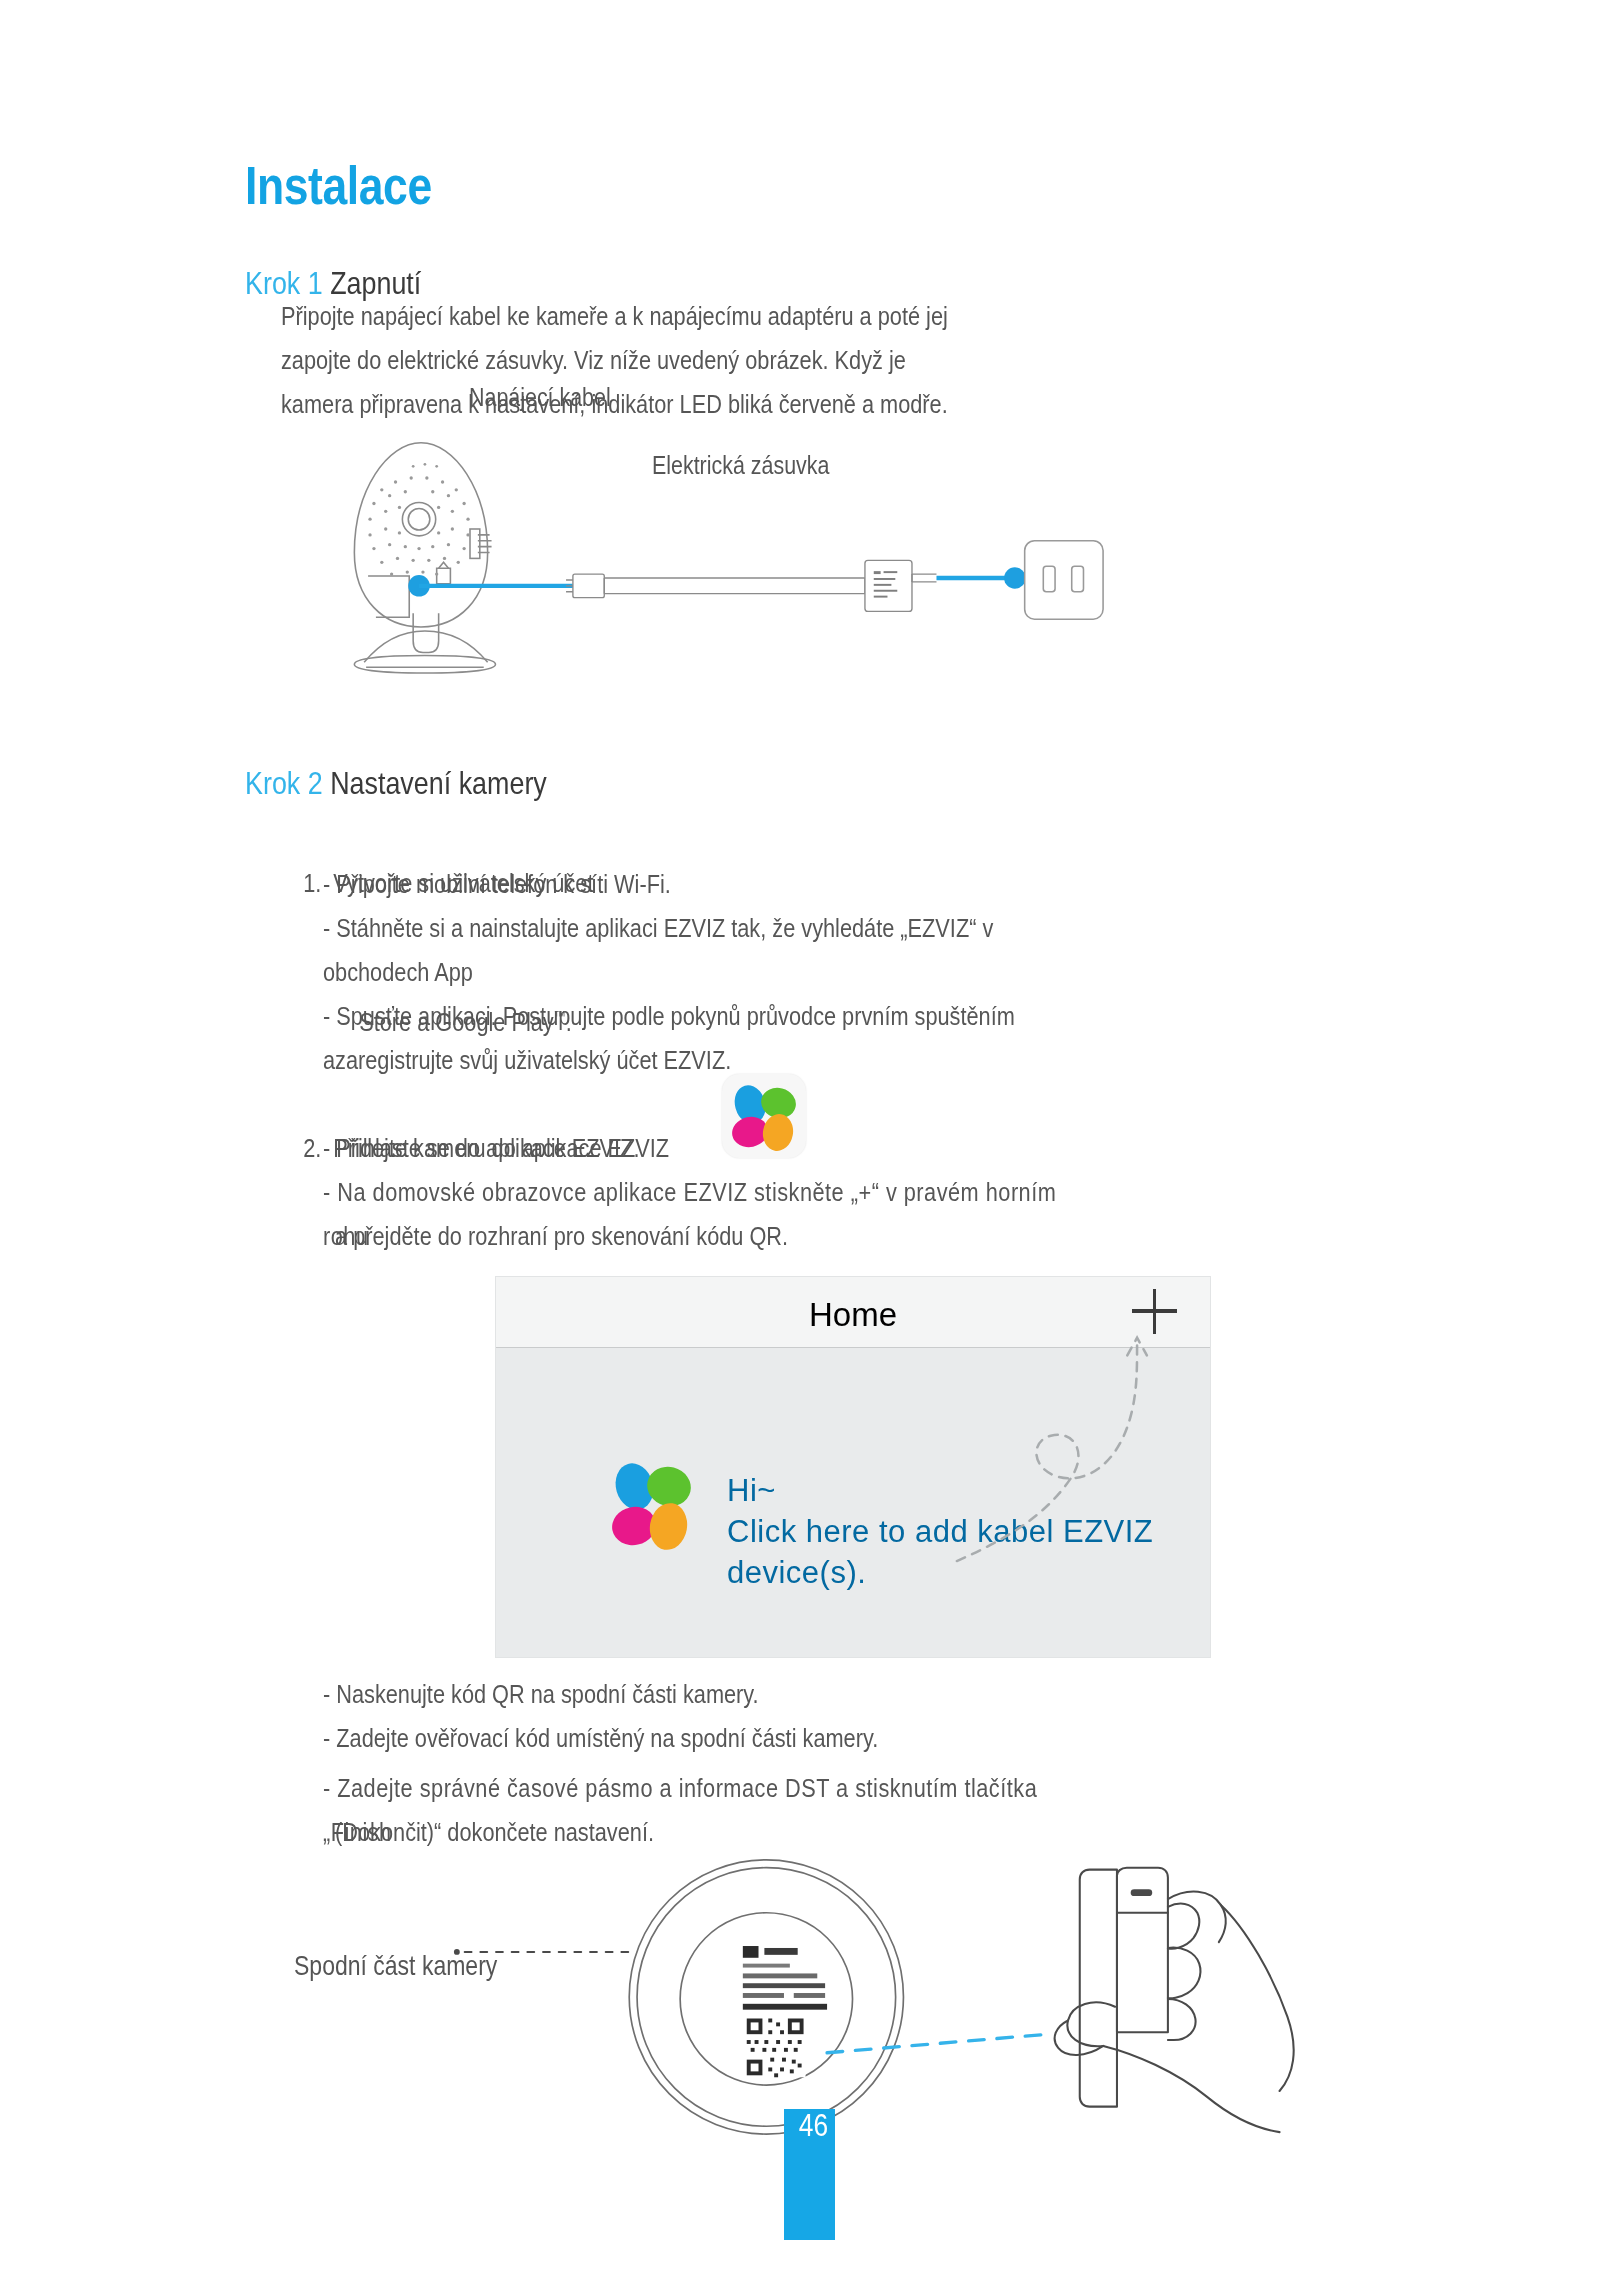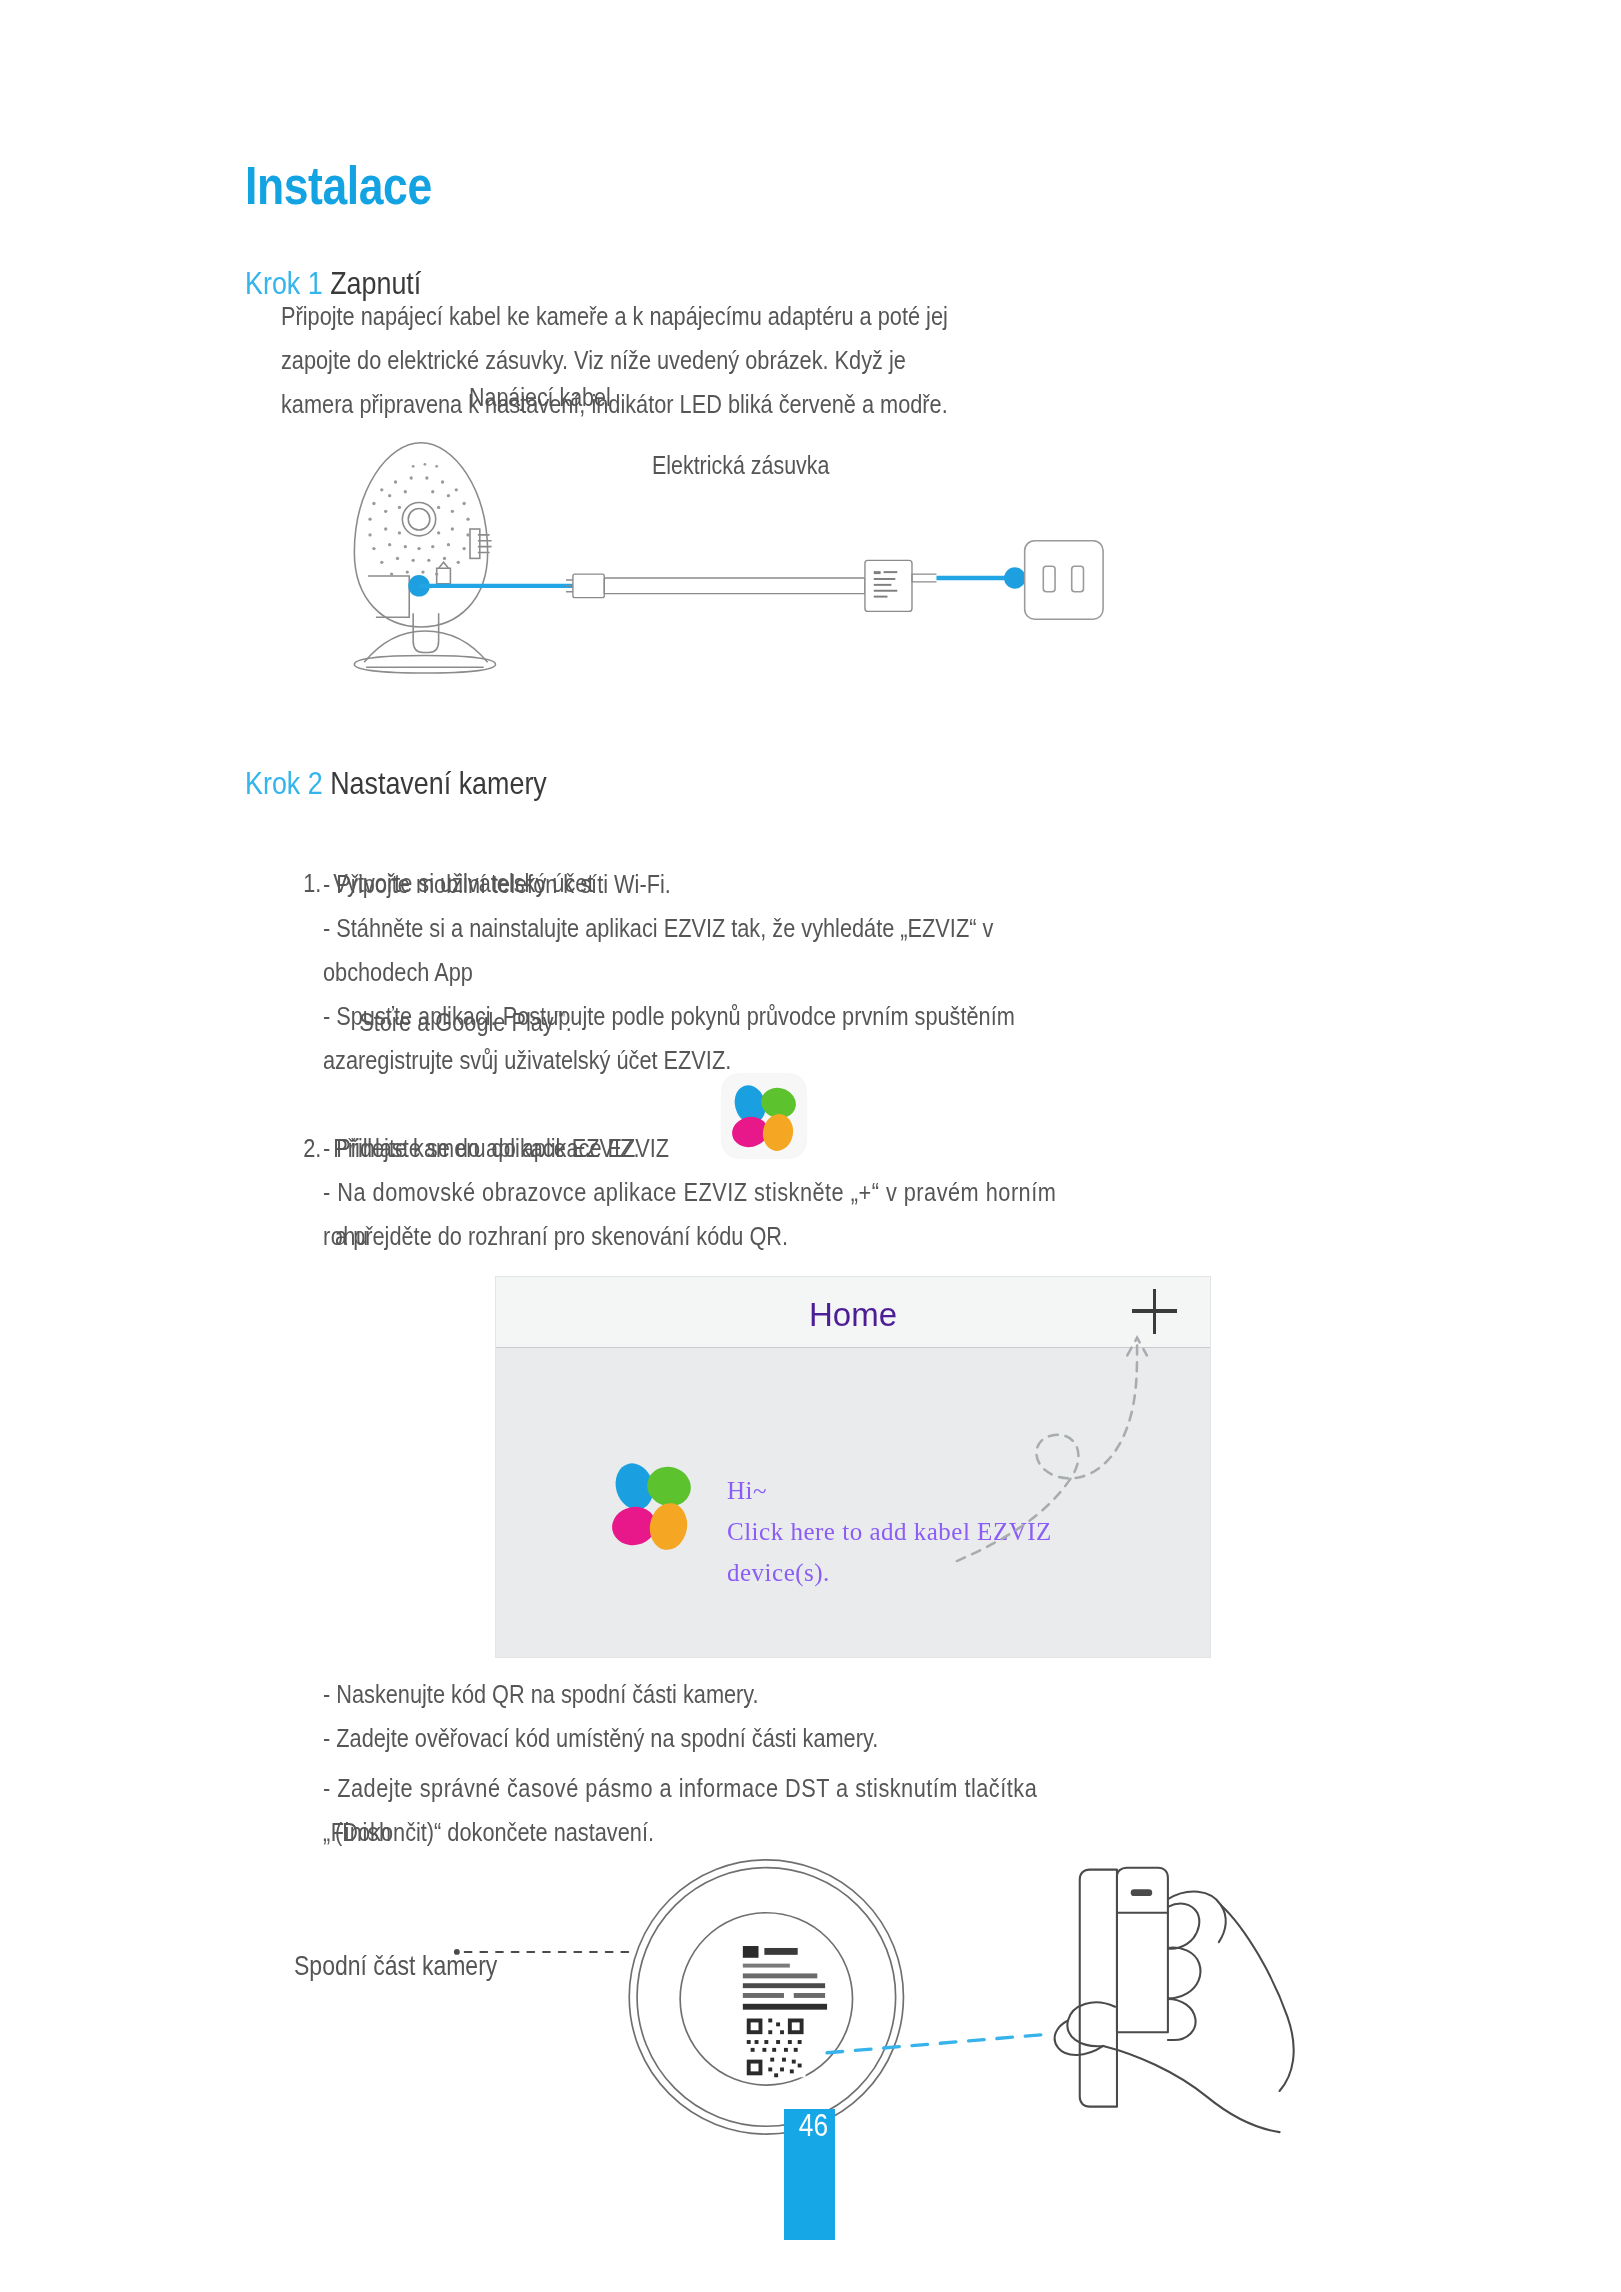--- a/index.html
+++ b/index.html
@@ -62,34 +62,34 @@
     position:absolute;left:495px;top:1276px;width:716px;height:382px;
     background:#e9ebec;border:1px solid #e2e4e5;box-sizing:border-box;
     overflow:hidden;
   }
   .appbar{
     position:absolute;left:0;top:0;width:100%;height:71px;
     background:#f4f5f5;border-bottom:1px solid #c9cbcc;box-sizing:border-box;
   }
   .apptitle{
     position:absolute;left:0;top:17.6px;width:100%;text-align:center;
-    font-size:33px;color:#4c1d95;line-height:39px;
+    font-size:33px;color:#000000;line-height:39px;
   }
   .appplus{
     position:absolute;right:33px;top:11.8px;width:45px;height:45px;
   }
   .appplus:before,.appplus:after{
     content:"";position:absolute;background:#3b3b3b;
   }
   .appplus:before{left:0;top:20.6px;width:45px;height:3.9px;}
   .appplus:after{left:20.6px;top:0;width:3.9px;height:45px;}
   .apphint{
     position:absolute;left:231px;top:193px;
-    font-size:25px;line-height:41px;color:#8b5cf6;
-    font-family:Liberation Serif, serif;letter-spacing:0.5px;
+    font-size:31px;line-height:41px;color:#0369a1;
+    font-family:Liberation Sans, sans-serif;letter-spacing:0.5px;
   }
 
   
   .fig{position:absolute;}
 </style>
 </head>
 <body>
 
 <div class="page">
 

